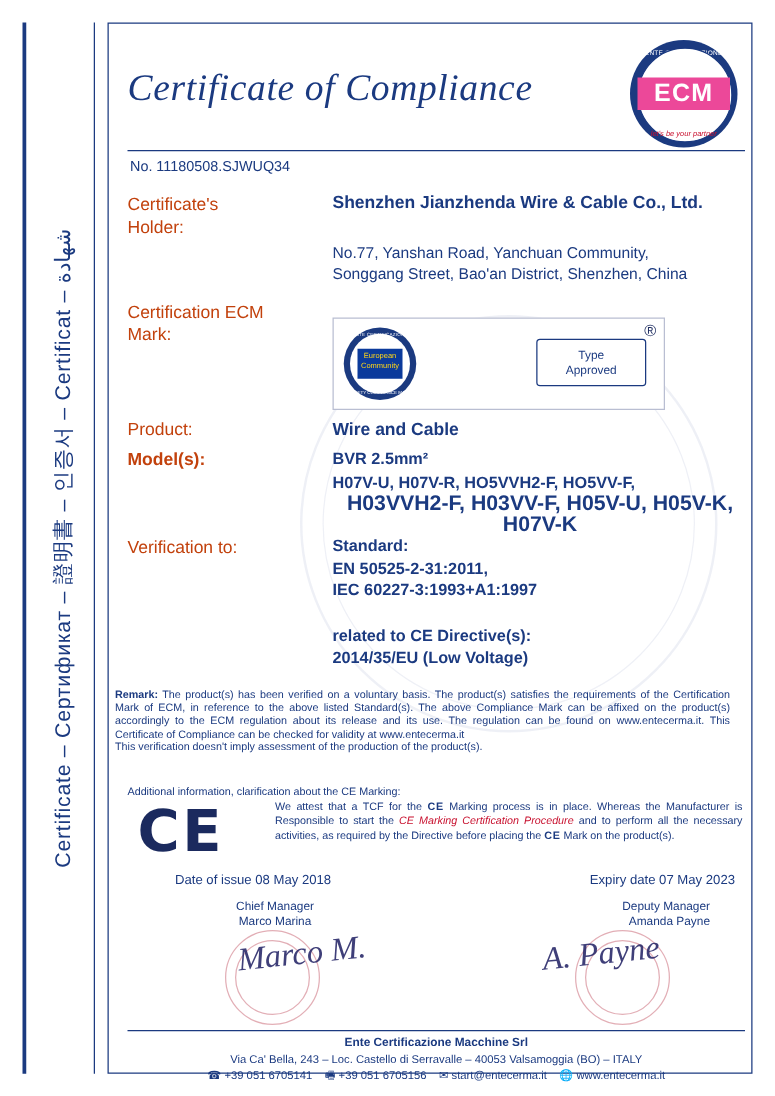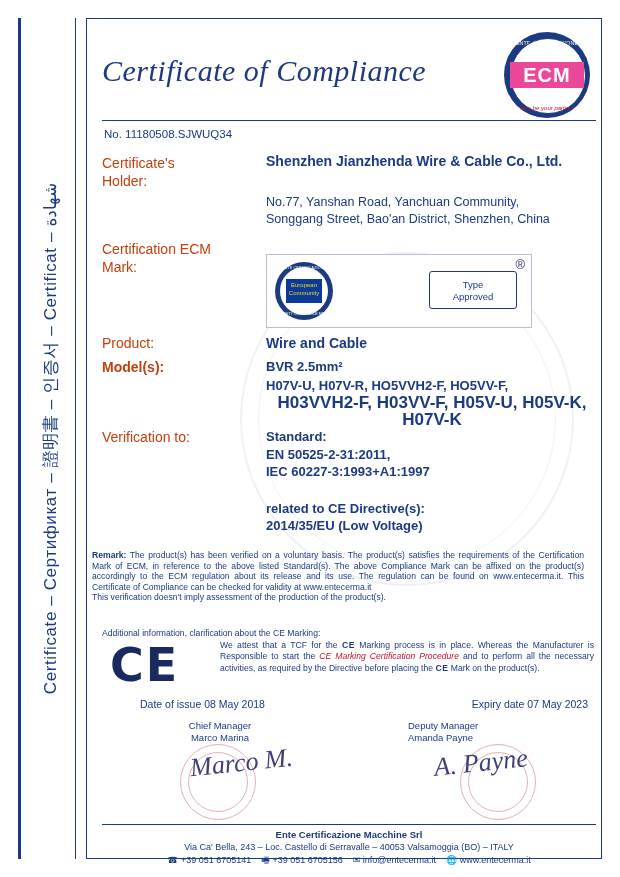--- a/index.html
+++ b/index.html
@@ -343,21 +343,21 @@
     text-align: center;
     font-size: 9.5px;
     line-height: 12px;
     color: #1b3a80;
   }
   .sig-right {
     position: absolute;
     right: 30px;
     top: 698px;
     width: 160px;
-    text-align: left;
+    text-align: right;
     font-size: 9.5px;
     line-height: 12px;
     color: #1b3a80;
   }
   .stamp {
     position: absolute;
     width: 74px;
     height: 74px;
     border-radius: 50%;
     border: 1.5px solid #d9949e;
@@ -524,19 +524,19 @@
     <div class="sigscript sigscript-left">Marco M.</div>
     <div class="sigscript sigscript-right">A. Payne</div>
 
     <div class="footer-rule"></div>
     <div class="footer">
       <div class="org">Ente Certificazione Macchine Srl</div>
       <div>Via Ca' Bella, 243 – Loc. Castello di Serravalle – 40053 Valsamoggia (BO) – ITALY</div>
       <div class="contact">
         <span><span class="glyph">☎</span> <span>+39 051 6705141</span></span>
         <span><span class="glyph">🖷</span> <span>+39 051 6705156</span></span>
-        <span><span class="glyph">✉</span> <span>info@entecerma.it</span></span>
+        <span><span class="glyph">✉</span> <span>start@entecerma.it</span></span>
         <span><span class="glyph">🌐</span> <span>www.entecerma.it</span></span>
       </div>
     </div>
 
   </div>
 </div>
 
 </body></html>

